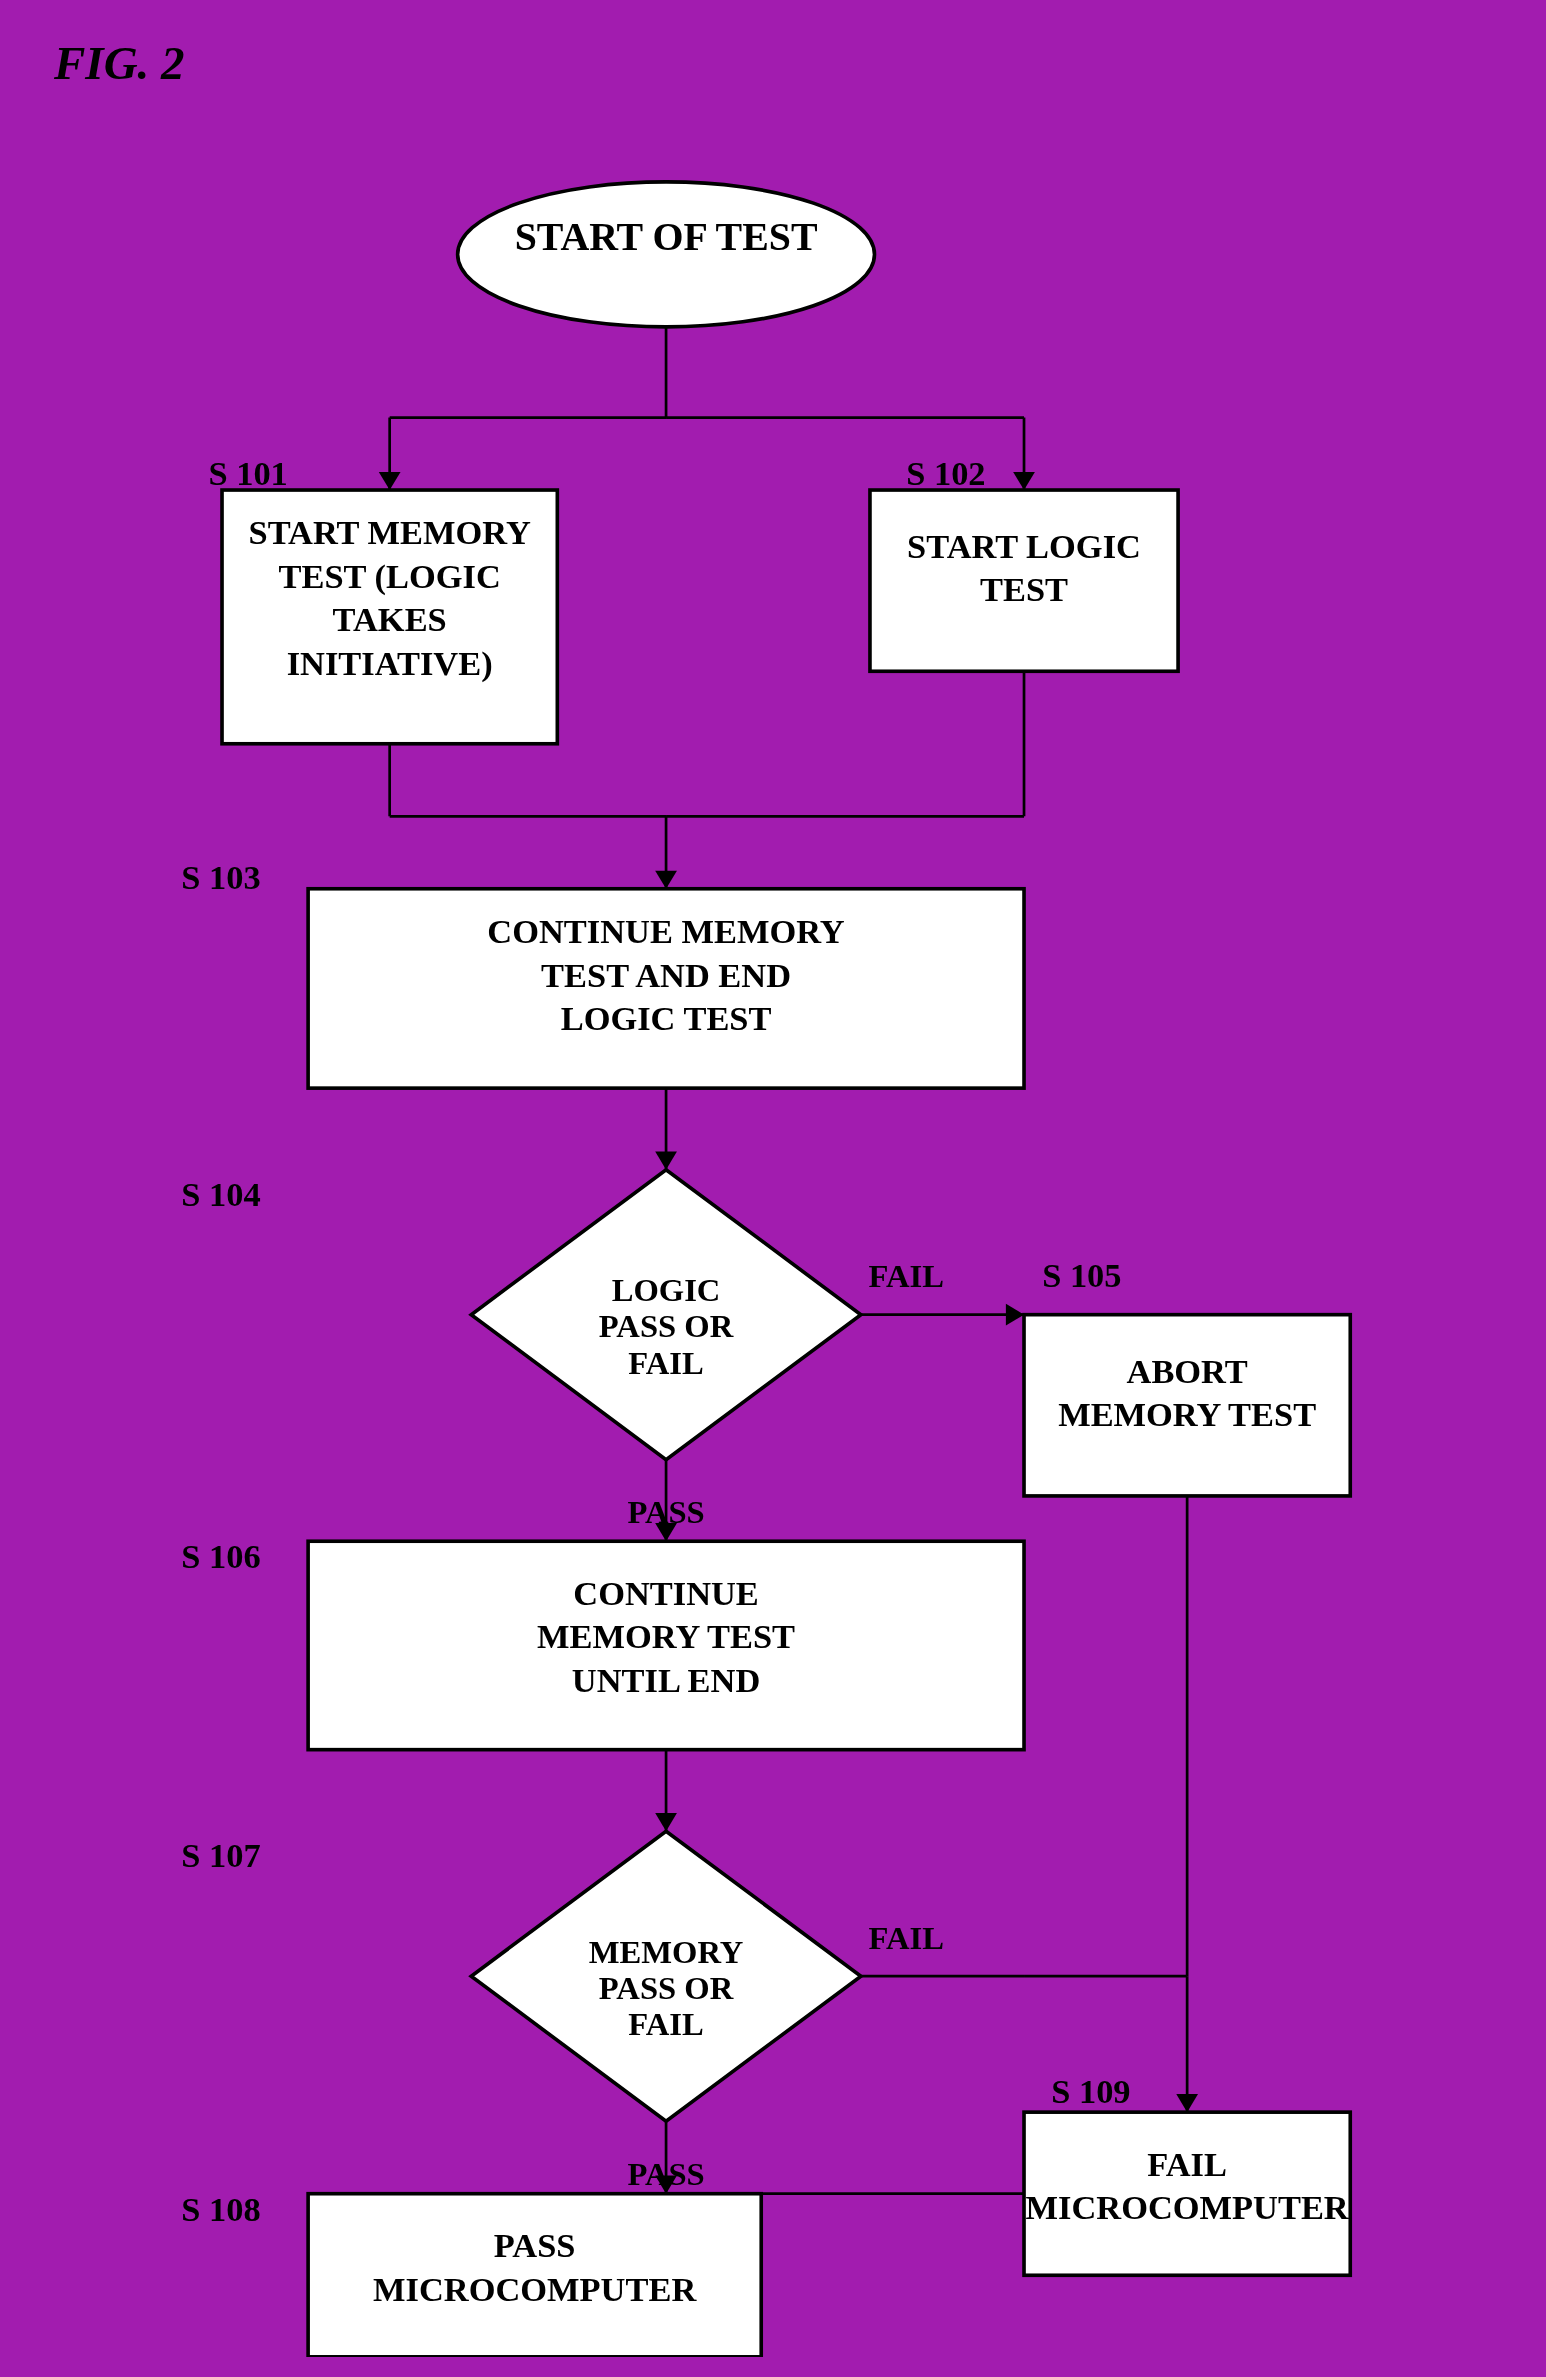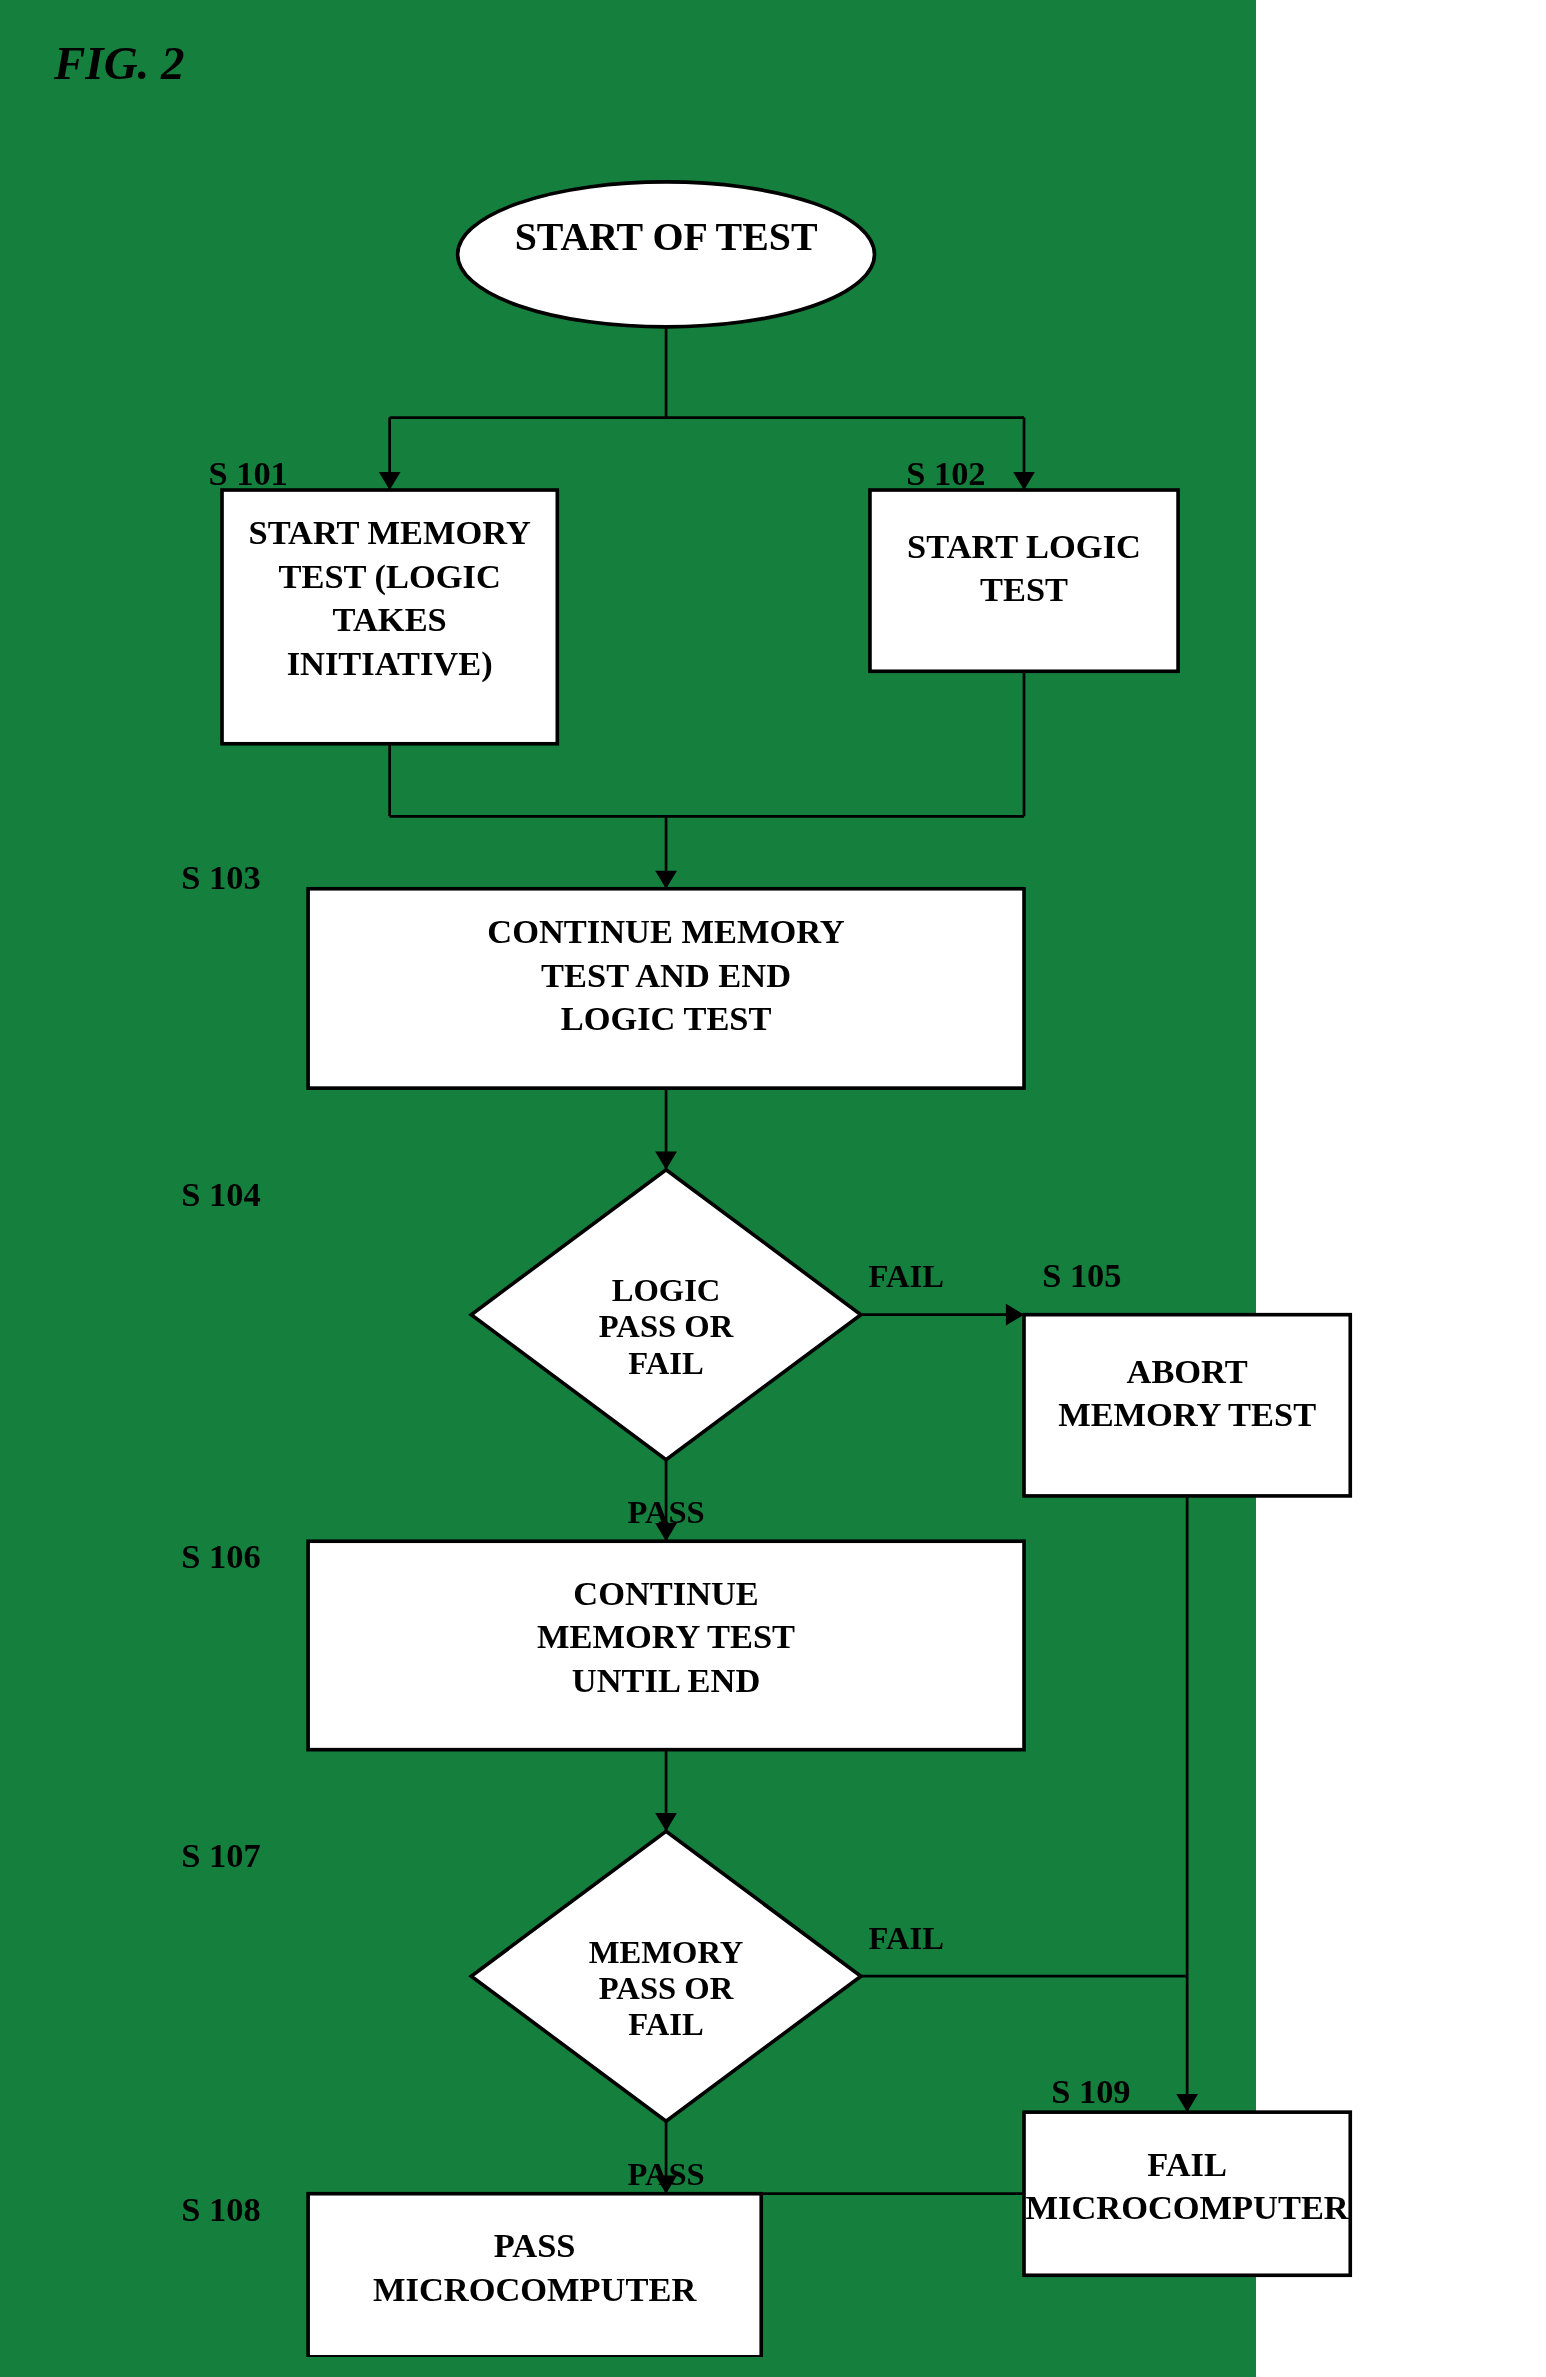--- a/index.html
+++ b/index.html
@@ -6,23 +6,23 @@
     body {
       background: #fff;
       font-family: 'Times New Roman', Times, serif;
       width: 1546px;
       min-height: 2377px;
       position: relative;
       overflow: hidden;
     }
     .page {
       position: relative;
-      width: 1256px;
+      width: 1546px;
       min-height: 2377px;
-      background: #15803d;
+      background: #a21caf;
     }
     .fig-title {
       position: absolute;
       top: 36px;
       left: 54px;
       font-size: 47px;
       font-weight: bold;
       font-style: italic;
     }
     svg.flowchart {

